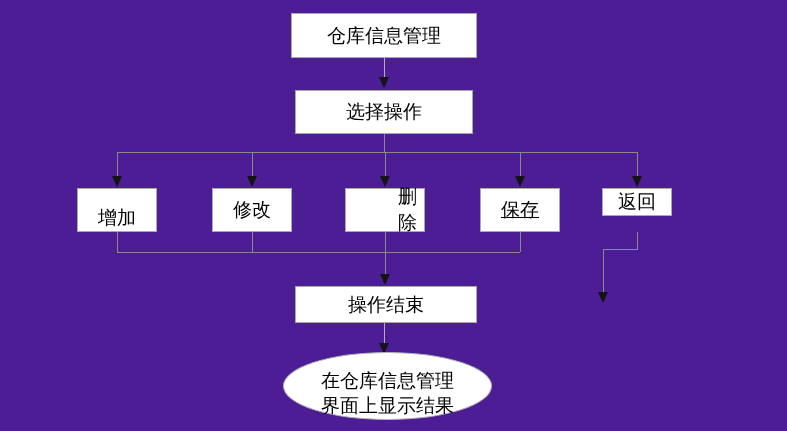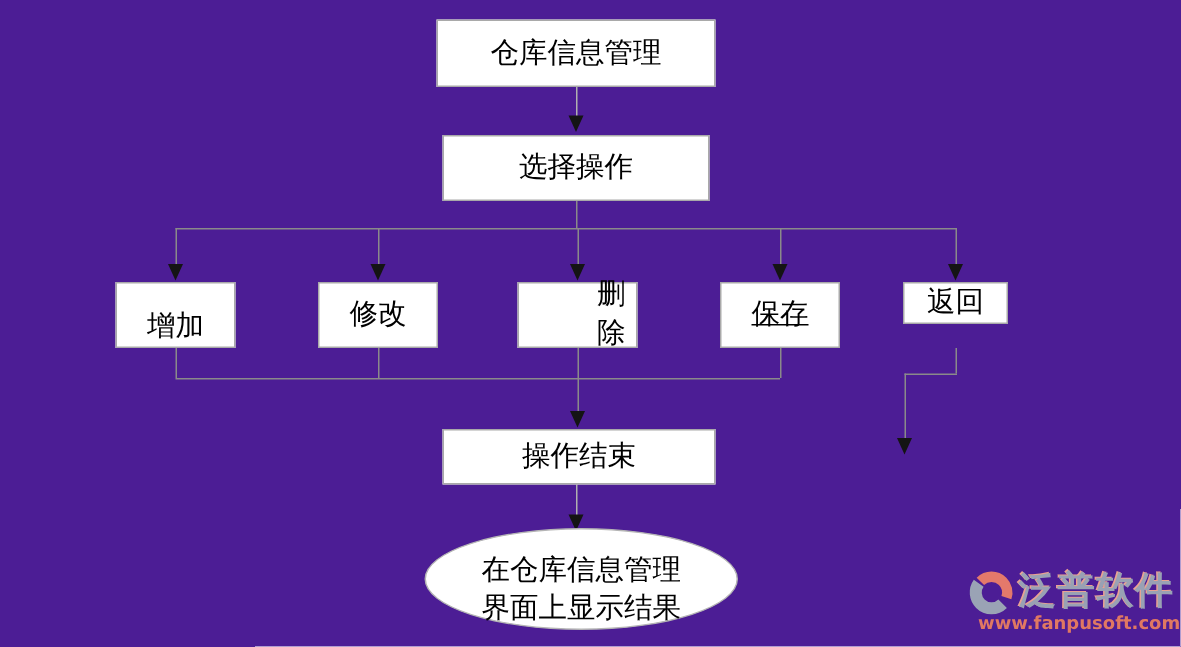--- a/index.html
+++ b/index.html
@@ -134,22 +134,14 @@
   <div class="node" style="left:295px;top:286px;width:182px;height:37px;">
     <span>操作结束</span>
   </div>
 
 
   <div class="node terminator" style="left:283px;top:352px;width:209px;height:68px;justify-content:flex-end;">
     <span>在仓库信息管理</span>
     <span>界面上显示结果</span>
   </div>
 
-  <div class="brand">
-    <svg class="brand-icon" width="30" height="30" viewBox="0 0 30 30">
-      <circle cx="15" cy="15" r="10.5" fill="none" stroke="#9aa3b5" stroke-width="8" stroke-dasharray="31 38" transform="rotate(45 15 15)"></circle>
-      <circle cx="15" cy="15" r="10.5" fill="none" stroke="#e4796b" stroke-width="7" stroke-dasharray="28 41" transform="rotate(-135 15 15)"></circle>
-    </svg>
-    <span class="brand-name">泛普软件</span>
-    <span class="brand-url">www.fanpusoft.com</span>
-  </div>
 
 </div>
 
 </body></html>

